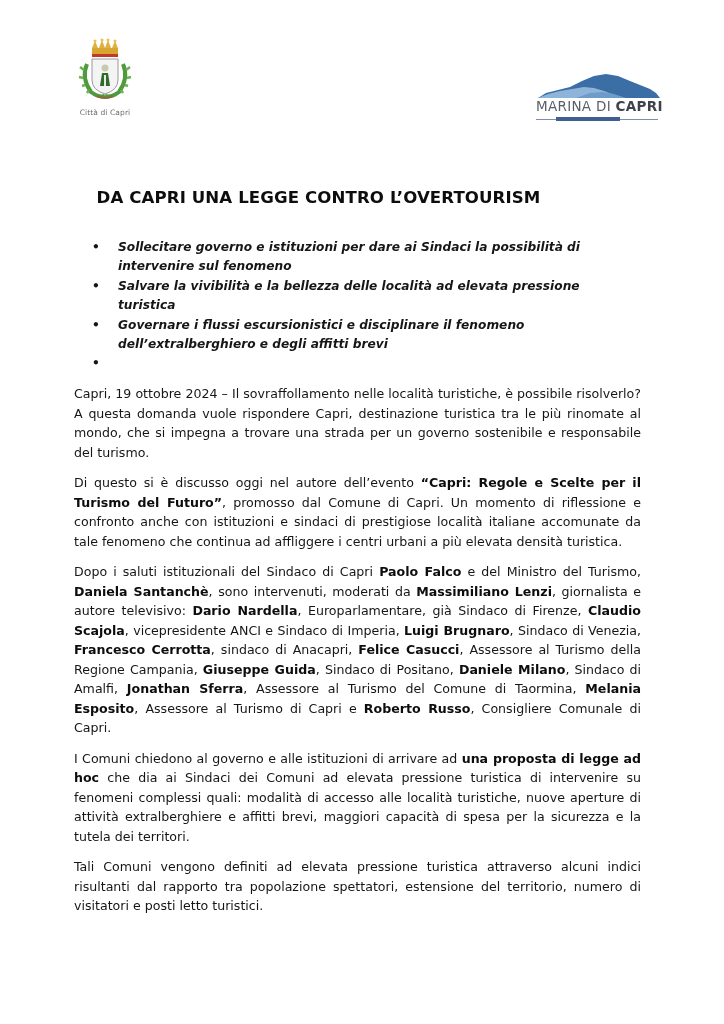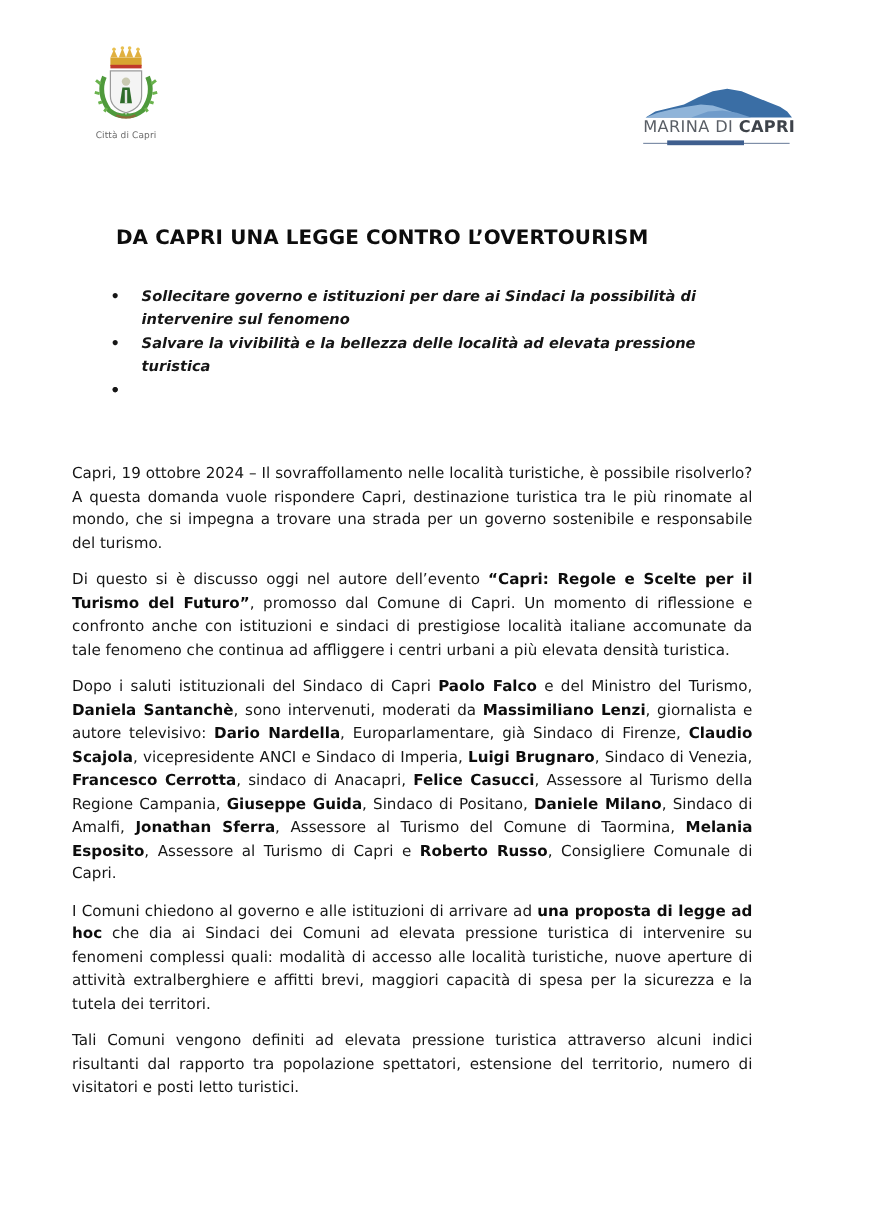--- a/index.html
+++ b/index.html
@@ -38,21 +38,21 @@
     .bullets {
       position: absolute; left: 92px; top: 238px; width: 520px; margin: 0; padding: 0;
       list-style: none; font-style: italic; font-weight: bold; font-size: 12.2px;
       line-height: 19.4px; color: #161616;
     }
     .bullets li { position: relative; padding-left: 26px; }
     .bullets li .dot { position: absolute; left: 0; top: 0; font-style: normal; }
 
     
     .body {
-      position: absolute; left: 60px; top: 384px; width: 567px;
+      position: absolute; left: 74px; top: 384px; width: 567px;
       font-size: 12.6px; line-height: 19.5px; color: #161616; text-align: justify;
     }
     .body p { margin: 0 0 11px 0; }
     .body b { font-weight: bold; color: #0d0d0d; }
     .body p.quote { font-style: italic; }
   </style>
 </head>
 <body>
 
 <div class="page">
@@ -98,21 +98,21 @@
       <div class="line"></div>
       <div class="pill"></div>
     </div>
   </div>
 
   <div class="title">DA CAPRI UNA LEGGE CONTRO L’OVERTOURISM</div>
 
   <ul class="bullets">
     <li><span class="dot">•</span><span>Sollecitare governo e istituzioni per dare ai Sindaci la possibilità di intervenire sul fenomeno</span></li>
     <li><span class="dot">•</span><span>Salvare la vivibilità e la bellezza delle località ad elevata pressione turistica</span></li>
-    <li><span class="dot">•</span></li>
+    <li><span class="dot">•</span><span>Governare i flussi escursionistici e disciplinare il fenomeno dell’extralberghiero e degli affitti brevi</span></li>
     <li><span class="dot">•</span></li>
   </ul>
 
   <div class="body">
     <p>Capri, 19 ottobre 2024 – Il sovraffollamento nelle località turistiche, è possibile risolverlo? A questa domanda vuole rispondere Capri, destinazione turistica tra le più rinomate al mondo, che si impegna a trovare una strada per un governo sostenibile e responsabile del turismo.</p>
 
     <p><span>Di questo si è discusso oggi nel autore dell’evento </span><b>“Capri: Regole e Scelte per il Turismo del Futuro”</b><span>, promosso dal Comune di Capri. Un momento di riflessione e confronto anche con istituzioni e sindaci di prestigiose località italiane accomunate da tale fenomeno che continua ad affliggere i centri urbani a più elevata densità turistica.</span></p>
 
     <p><span>Dopo i saluti istituzionali del Sindaco di Capri </span><b>Paolo Falco</b><span> e del Ministro del Turismo, </span><b>Daniela Santanchè</b><span>, sono intervenuti, moderati da </span><b>Massimiliano Lenzi</b><span>, giornalista e autore televisivo: </span><b>Dario Nardella</b><span>, Europarlamentare, già Sindaco di Firenze, </span><b>Claudio Scajola</b><span>, vicepresidente ANCI e Sindaco di Imperia, </span><b>Luigi Brugnaro</b><span>, Sindaco di Venezia, </span><b>Francesco Cerrotta</b><span>, sindaco di Anacapri, </span><b>Felice Casucci</b><span>, Assessore al Turismo della Regione Campania, </span><b>Giuseppe Guida</b><span>, Sindaco di Positano, </span><b>Daniele Milano</b><span>, Sindaco di Amalfi, </span><b>Jonathan Sferra</b><span>, Assessore al Turismo del Comune di Taormina, </span><b>Melania Esposito</b><span>, Assessore al Turismo di Capri e </span><b>Roberto Russo</b><span>, Consigliere Comunale di Capri.</span></p>
 

